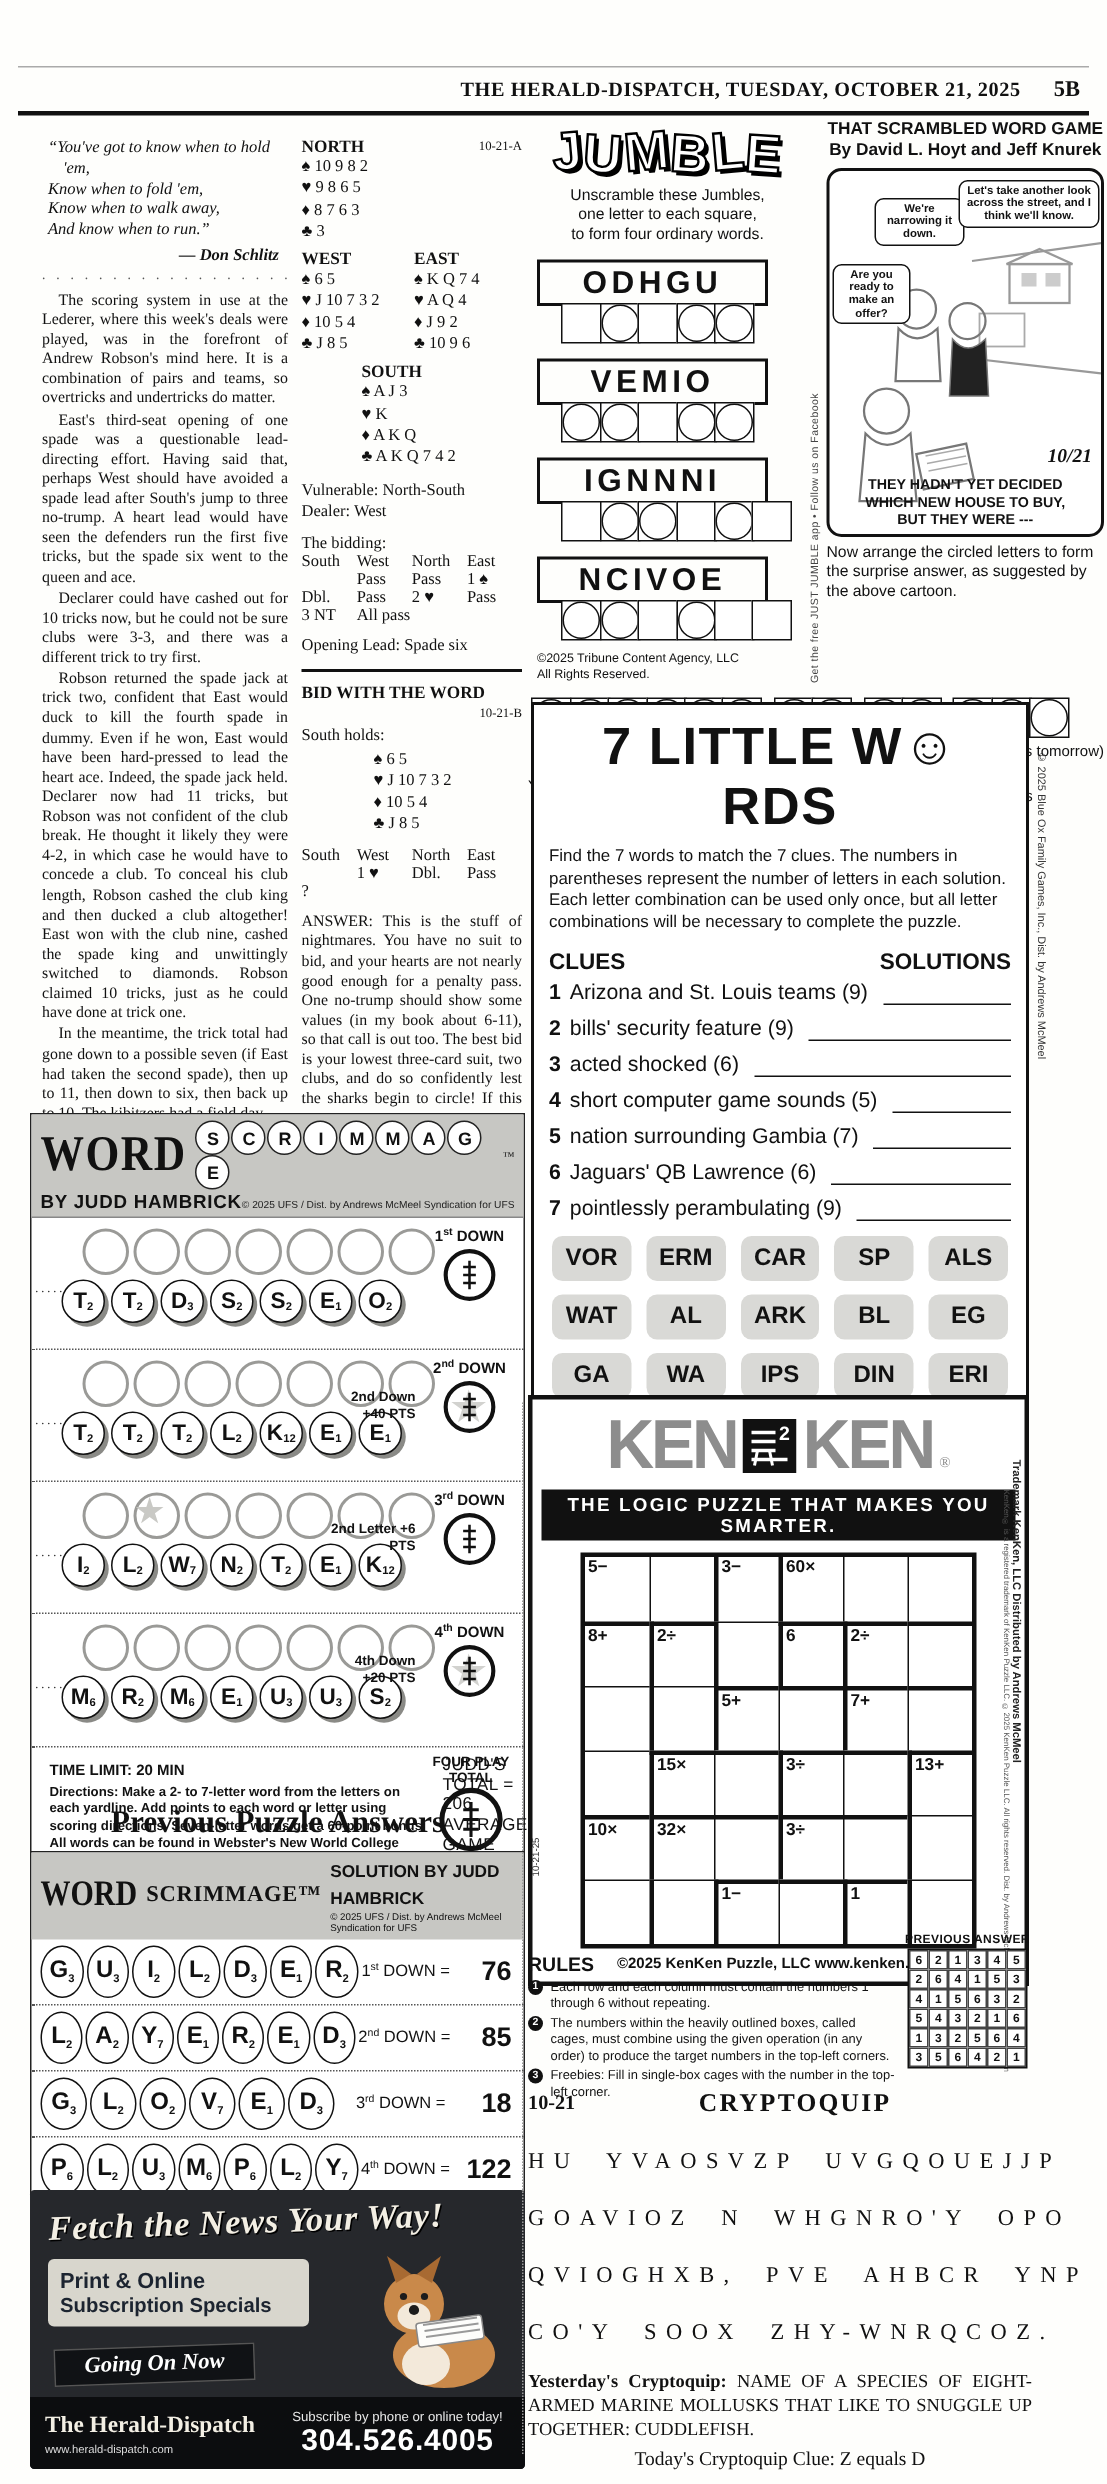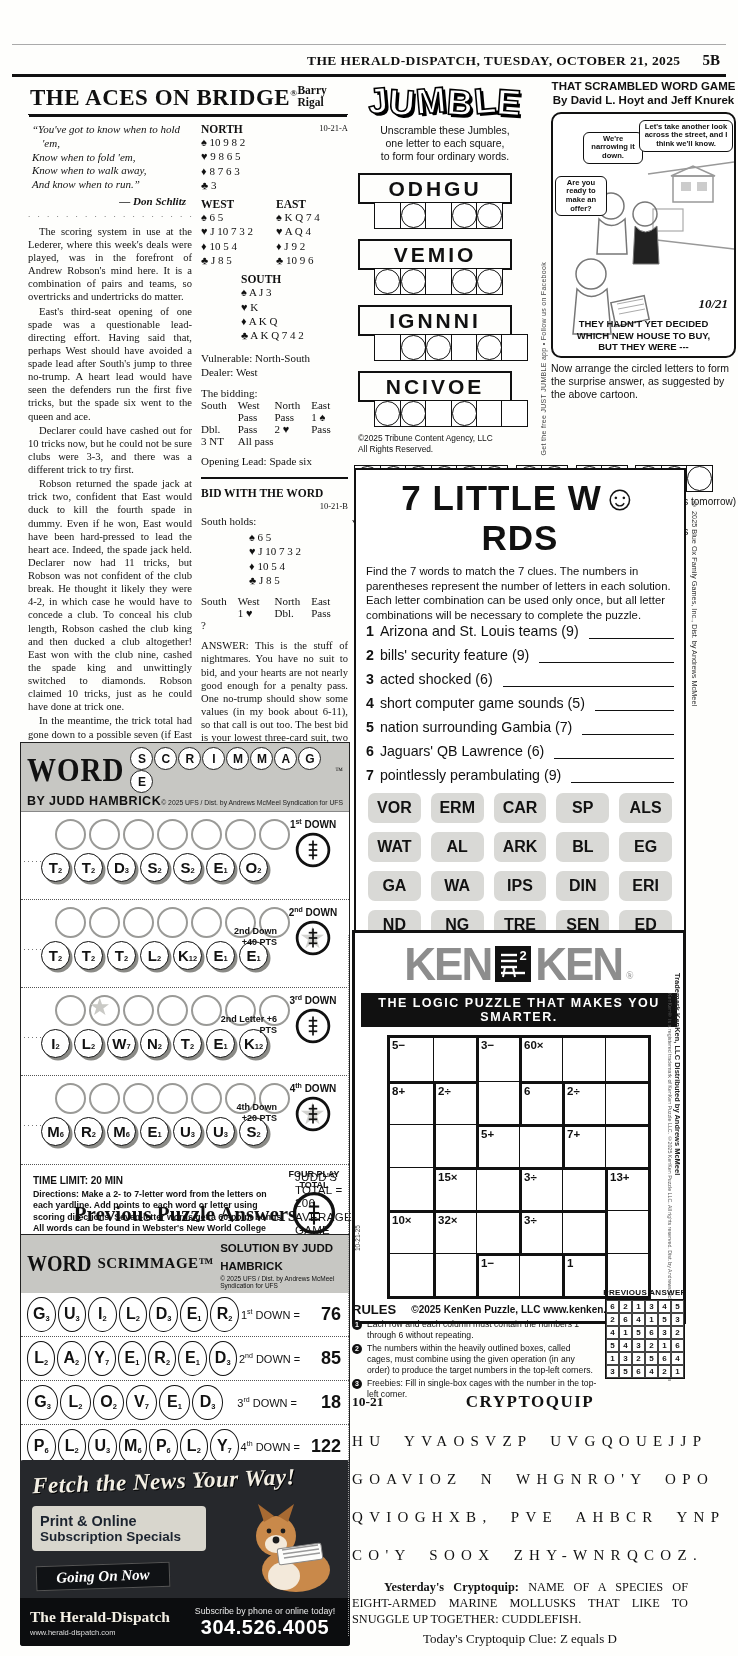--- a/index.html
+++ b/index.html
@@ -232,42 +232,38 @@
   .pa-cell{border:0.5px solid #444;font-size:8px;font-weight:bold;display:flex;align-items:center;
            justify-content:center;background:#fff;}
 
   
   .crypto{position:absolute;left:352px;top:1392px;width:336px;}
   .cq-head{display:flex;align-items:center;font-family:Liberation Serif, serif;}
   .cq-date{font-weight:bold;font-size:13.5px;width:80px;}
   .cq-title{font-weight:bold;font-size:17px;letter-spacing:1.5px;flex:1;text-align:center;margin-right:60px;}
   .cq-line{font-size:15px;letter-spacing:.42em;word-spacing:.55em;margin-top:21px;white-space:nowrap;}
   .cq-yest{font-size:12.3px;line-height:1.3;margin-top:16px;text-align:justify;}
-  .cq-yest b{font-weight:bold;margin-left:32px;}
+  .cq-yest b{font-weight:bold;}
   .cq-clue{font-size:13px;text-align:center;margin-top:3px;}
 
   .coldiv{position:absolute;left:348px;top:935px;bottom:20px;border-left:1px dotted #999;}
 </style>
 </head>
 <body>
 
 <div class="page">
 
   <div class="masthead">
     <div class="mast-in">
       <span class="mast-date">THE HERALD-DISPATCH, TUESDAY, OCTOBER 21, 2025</span>
       <span class="mast-page">5B</span>
     </div>
   </div>
 
   <div class="aces">
-    <div class="aces-head">
-      <span class="aces-title"><span>THE ACES ON BRIDGE</span><sup>®</sup></span>
-      <span class="aces-by">Barry Rigal</span>
-    </div>
     <div class="aces-cols">
       <div class="ac-l">
         <div class="poem" id="poem">
             <div>“You've got to know when to hold 'em,</div>
             <div>Know when to fold 'em,</div>
             <div>Know when to walk away,</div>
             <div>And know when to run.”</div>
           </div>
         <div class="poem-attr">— Don Schlitz</div>
         <div class="dots">. . . . . . . . . . . . . . . . . . . . . .</div>
@@ -531,20 +527,24 @@
         <div><b>Jumbles:</b> <span class="jum-words" id="jum-words"><span>STOOD</span><span>PRINT</span><span>VERIFY</span><span>DOUBLE</span></span></div>
         <div><b>Answer:</b> <span>When asked what your blood type is, sometimes</span></div>
         <div style="padding-left:52px;">you need to — BE POSITIVE</div>
       </div>
     </div>
   </div>
 
   <div class="slw">
     <div class="slw-title">7 LITTLE W☺RDS</div>
     <div class="slw-instr">Find the 7 words to match the 7 clues. The numbers in parentheses represent the number of letters in each solution. Each letter combination can be used only once, but all letter combinations will be necessary to complete the puzzle.</div>
+    <div class="slw-heads">
+      <span>CLUES</span>
+      <span>SOLUTIONS</span>
+    </div>
     <div id="slw-clues">
         <div class="clue">
           <b>1</b>
           <span>Arizona and St. Louis teams (9)</span>
           <span class="blank"></span>
         </div>
         <div class="clue">
           <b>2</b>
           <span>bills' security feature (9)</span>
           <span class="blank"></span>

